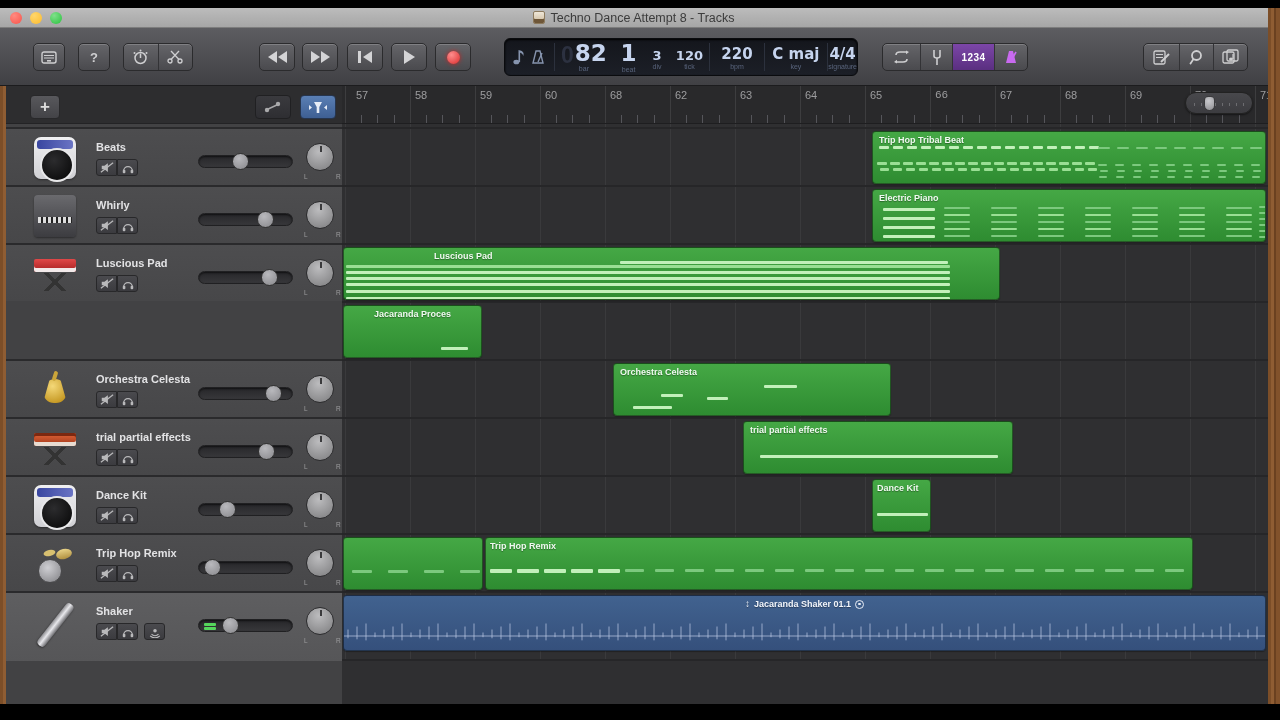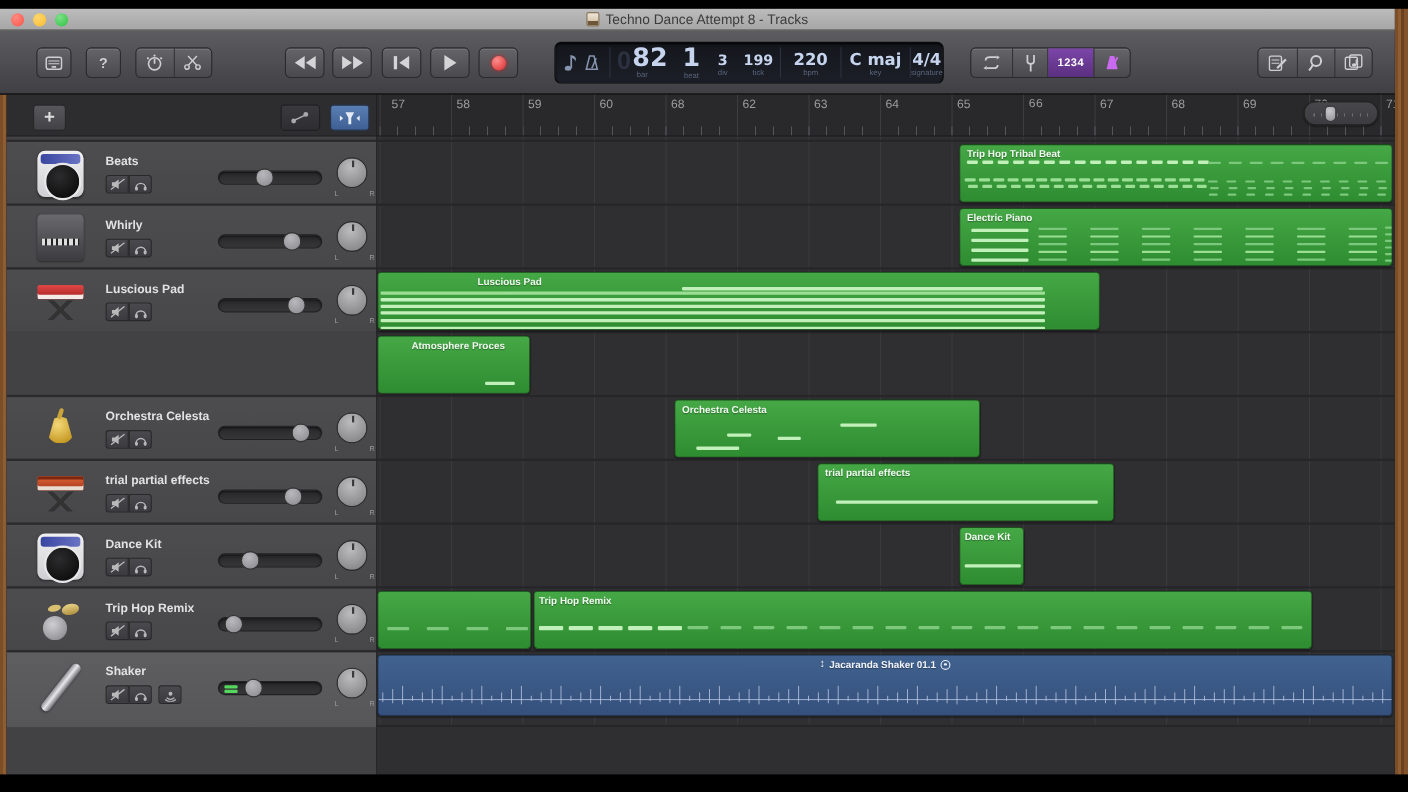--- a/index.html
+++ b/index.html
@@ -233,21 +233,21 @@
       </div>
       <div class="lcd-cell" style="width:34px;">
         <span class="lcd-num big">1</span>
         <span class="lcd-label">beat</span>
       </div>
       <div class="lcd-cell" style="width:26px;">
         <span class="lcd-num sm" style="margin-top:4px;">3</span>
         <span class="lcd-label">div</span>
       </div>
       <div class="lcd-cell" style="width:42px;">
-        <span class="lcd-num sm" style="margin-top:4px;">199</span>
+        <span class="lcd-num sm" style="margin-top:4px;">120</span>
         <span class="lcd-label">tick</span>
       </div>
       <div class="lcd-sep"></div>
       <div class="lcd-cell" style="width:56px;">
         <span class="lcd-num mid" style="margin-top:2px;">220</span>
         <span class="lcd-label">bpm</span>
       </div>
       <div class="lcd-sep"></div>
       <div class="lcd-cell" style="width:66px;">
         <span class="lcd-num mid" style="margin-top:2px;">C maj</span>
@@ -754,21 +754,21 @@
         <div class="rlabel" style="left: 90px;">Luscious Pad</div>
         <div class="note bright" style="left: 275.94px; top: 13px; width: 328.5px; height: 3px;"></div>
         <div class="note" style="left: 2px; top: 17px; width: 604.44px; height: 2.6px;"></div>
         <div class="note bright" style="left: 2px; top: 23px; width: 604.44px; height: 2.6px;"></div>
         <div class="note bright" style="left: 2px; top: 29px; width: 604.44px; height: 2.6px;"></div>
         <div class="note bright" style="left: 2px; top: 35px; width: 604.44px; height: 2.6px;"></div>
         <div class="note bright" style="left: 2px; top: 42px; width: 604.44px; height: 2.6px;"></div>
         <div class="note bright" style="left: 2px; top: 49px; width: 604.44px; height: 2.6px;"></div>
       </div>
       <div class="region green" style="left: 1px; top: 181px; width: 139px; height: 53px;">
-        <div class="rlabel" style="left: 30px;">Atmosphere Proces</div>
+        <div class="rlabel" style="left: 30px;">Jacaranda Proces</div>
         <div class="note bright" style="left: 97.3px; top: 41px; width: 26.41px; height: 3px;"></div>
       </div>
       <div class="region green" style="left: 271px; top: 239px; width: 278px; height: 53px;">
         <div class="rlabel" style="left: 6px;">Orchestra Celesta</div>
         <div class="note bright" style="left: 19.46px; top: 42px; width: 38.92px; height: 2.6px;"></div>
         <div class="note bright" style="left: 47.26px; top: 30px; width: 22.24px; height: 2.6px;"></div>
         <div class="note bright" style="left: 93.13px; top: 33px; width: 20.85px; height: 2.6px;"></div>
         <div class="note bright" style="left: 150.12px; top: 21px; width: 33.36px; height: 2.6px;"></div>
       </div>
       <div class="region green" style="left: 401px; top: 297px; width: 270px; height: 53px;">

